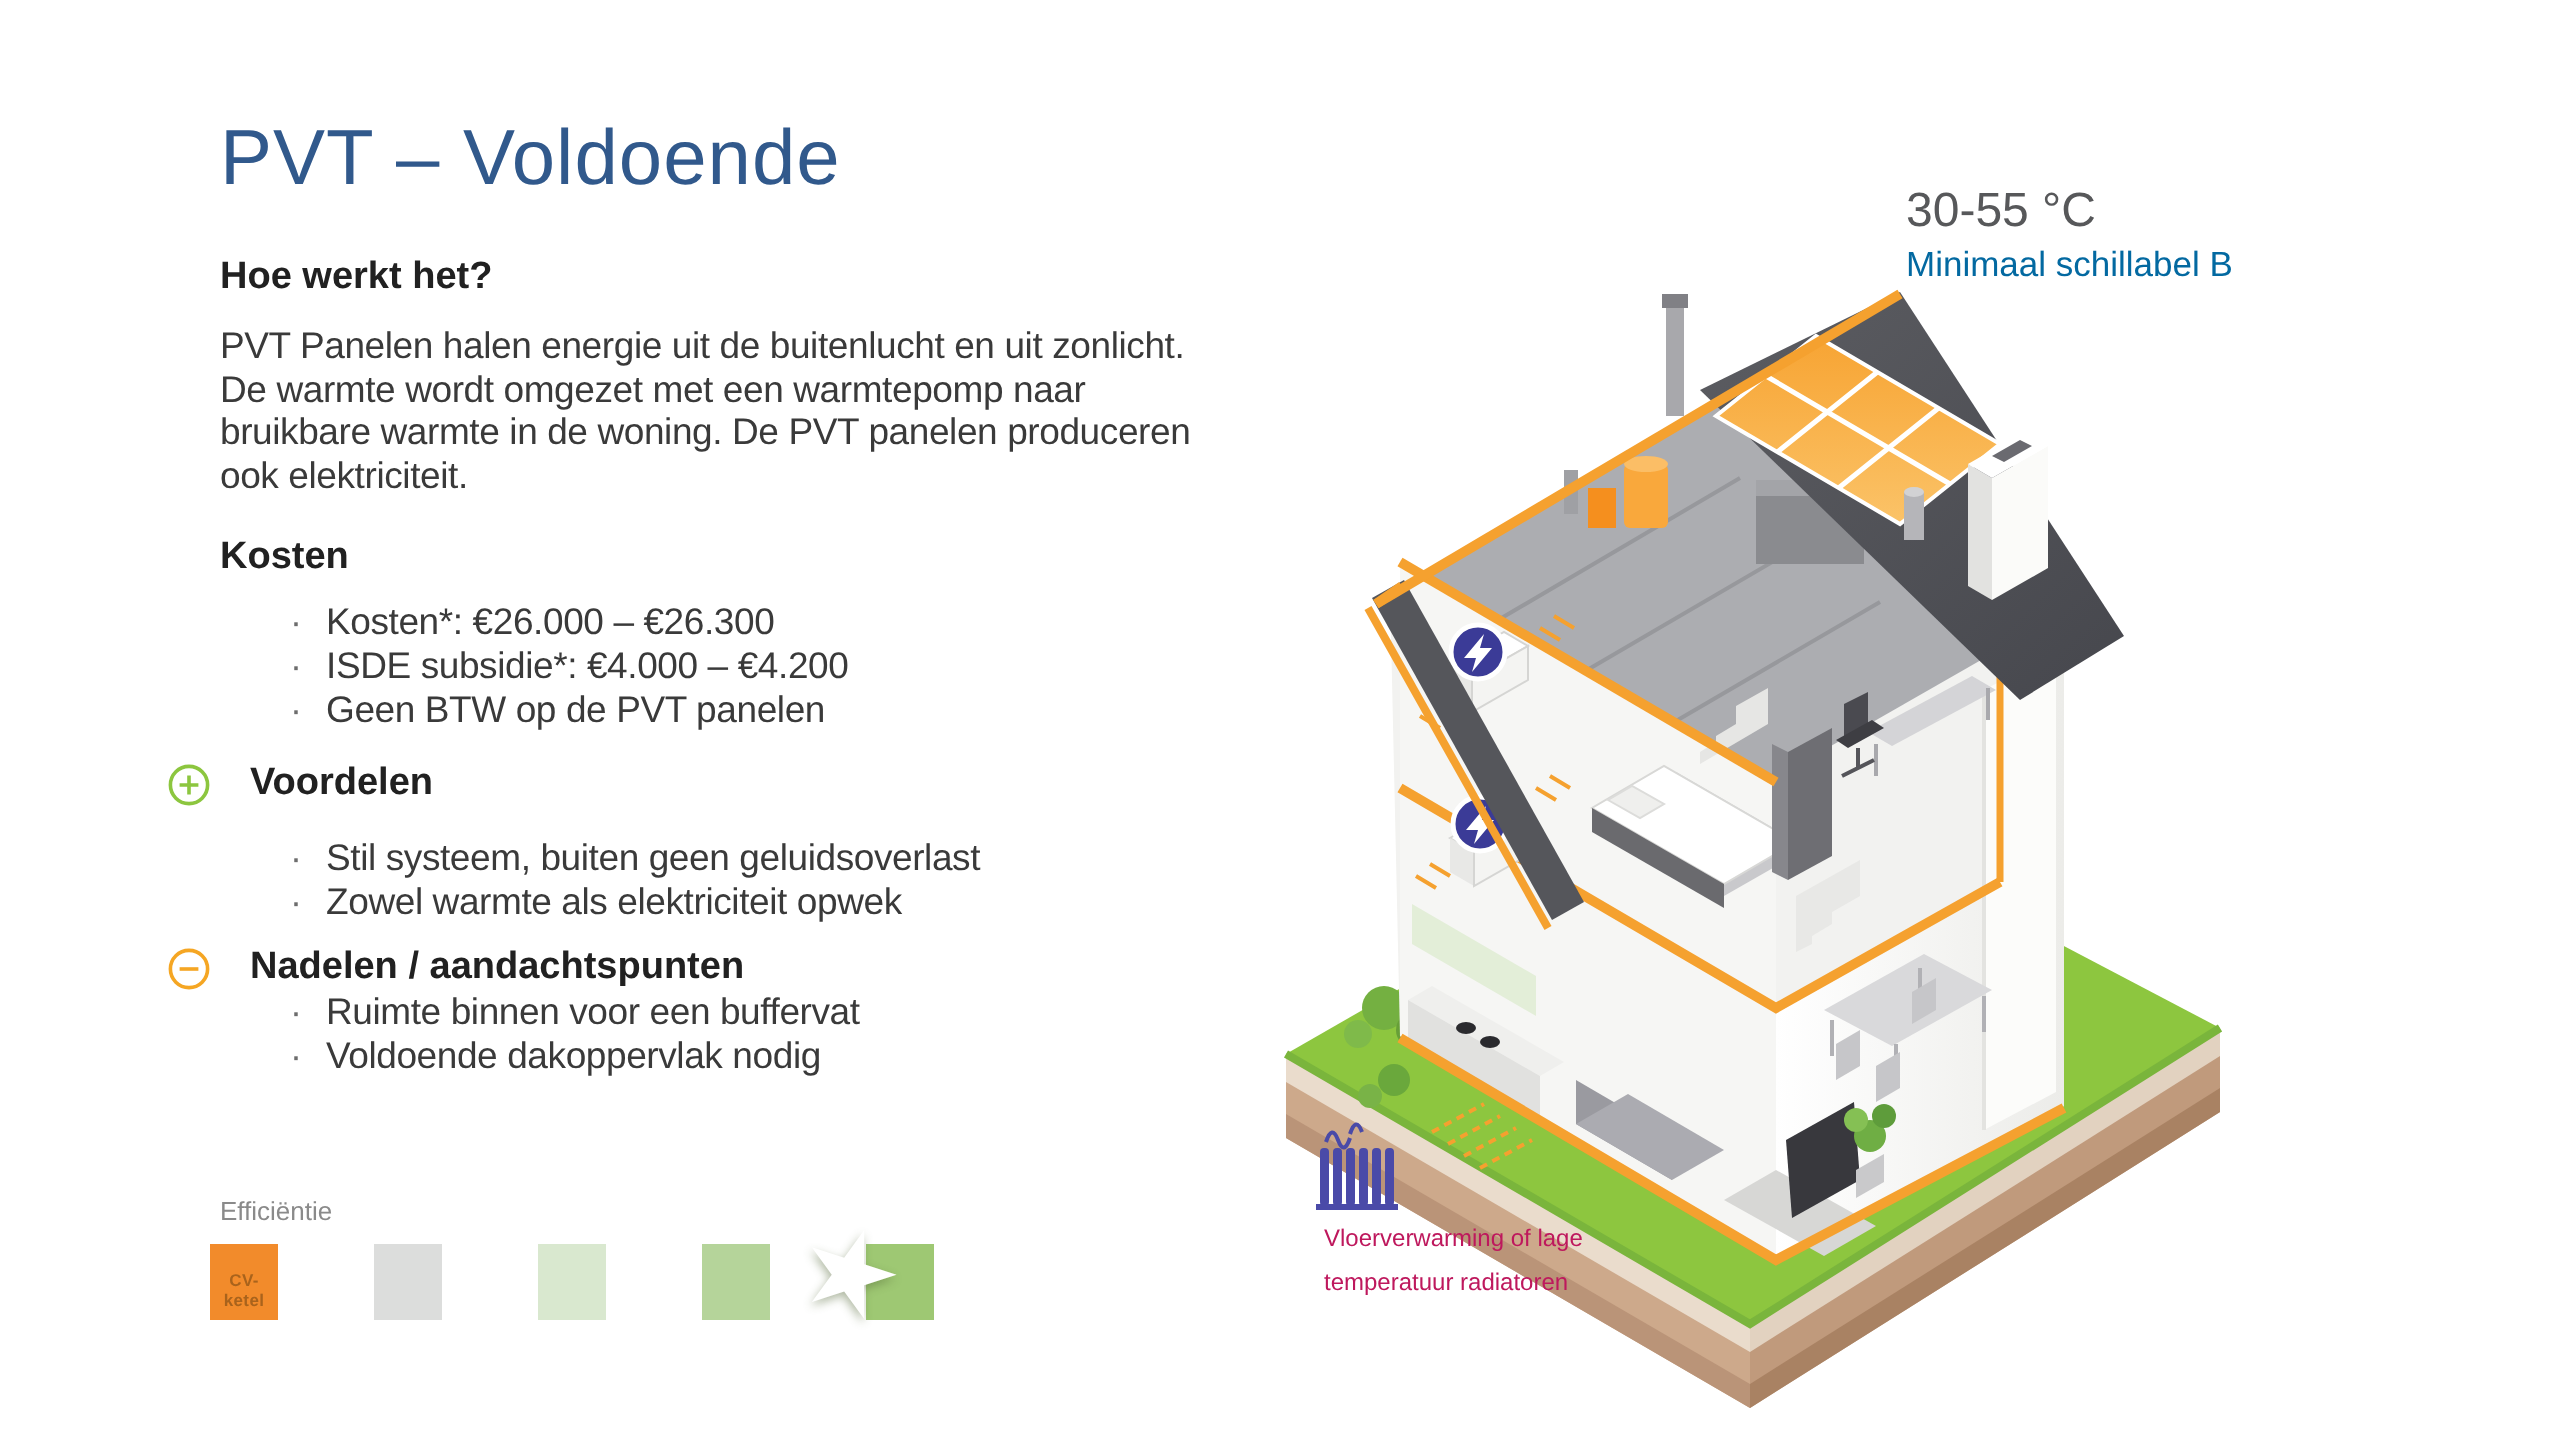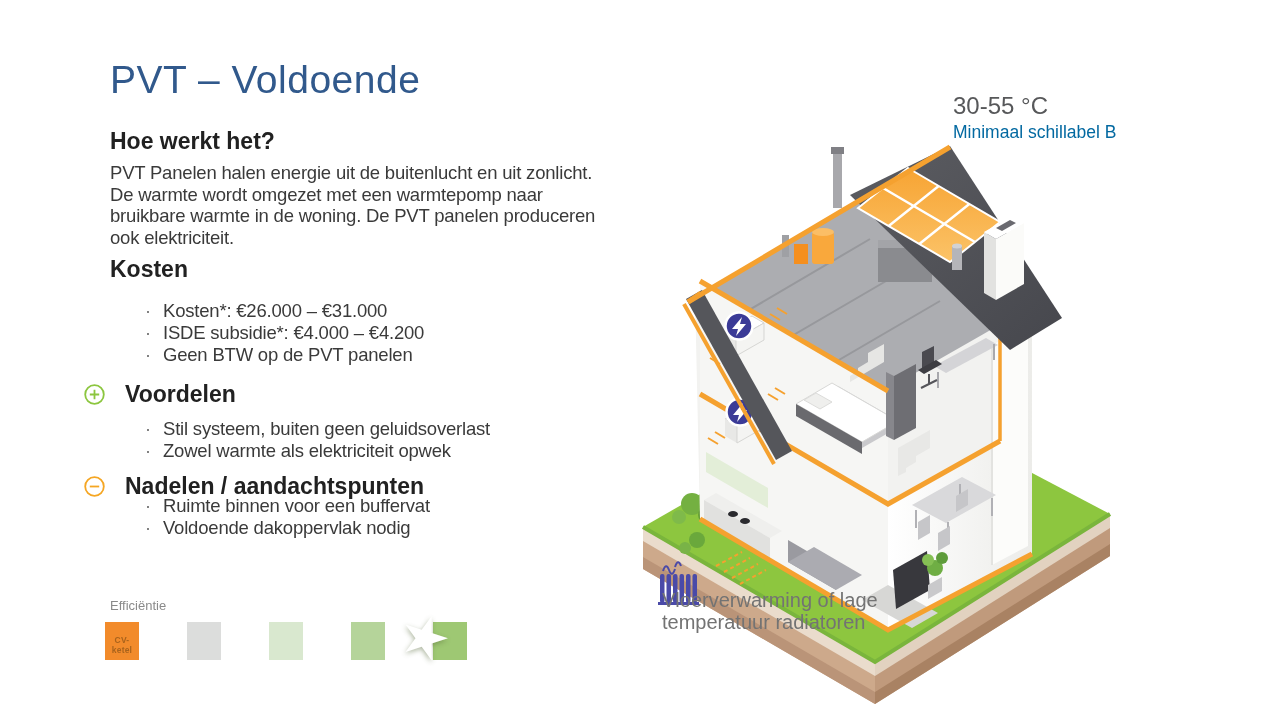--- a/index.html
+++ b/index.html
@@ -2,59 +2,59 @@
 <html><head>
 <meta charset="utf-8">
 <style>
   html,body{margin:0;padding:0;}
   body{width:1280px;height:720px;position:relative;background:#ffffff;overflow:hidden;
        font-family:"Liberation Sans", sans-serif;}
   .abs{position:absolute;}
   
   .title{left:110px;top:58px;font-size:39px;font-weight:400;color:#31598C;letter-spacing:.5px;white-space:nowrap;}
   
-  .h{font-size:23px;font-weight:700;color:#212121;white-space:nowrap;}
+  .h{font-size:19px;font-weight:700;color:#212121;white-space:nowrap;}
   .body-line{font-size:18.5px;color:#3A3A3A;line-height:21.5px;white-space:nowrap;letter-spacing:-.2px;}
   .bullets{left:145px;}
   .bullet-row{display:flex;align-items:flex-start;height:22px;}
   .dot{width:18px;color:#6d6d6d;font-size:18px;line-height:22px;}
   .btxt{font-size:18.5px;color:#3A3A3A;line-height:22px;white-space:nowrap;letter-spacing:-.2px;}
   .sec-row{display:flex;align-items:center;gap:20px;}
   .sec-icon{width:21px;height:21px;flex:0 0 21px;}
   
   .temp{left:953px;top:92px;font-size:24px;color:#57585A;white-space:nowrap;}
   .temp-sub{left:953px;top:122px;font-size:17.5px;color:#0369a1;white-space:nowrap;}
   
   .eff-label{left:110px;top:598px;font-size:13px;color:#8A8A8A;}
   .bar{left:105px;top:622px;width:362px;height:38px;display:flex;gap:48px;}
   .seg{height:38px;width:72.4px;position:relative;}
   .seg-label{position:absolute;left:0;right:0;top:13px;text-align:center;font-size:8.5px;font-weight:700;color:#A9631C;letter-spacing:.2px;}
   .star{position:absolute;left:294px;top:-14px;font-size:58px;color:#ffffff;transform:rotate(18deg);
         text-shadow:0 2px 5px rgba(80,100,50,.45);line-height:1;}
   
-  .rad-cap{left:662px;top:590px;font-size:20px;color:#737373;line-height:21.5px;}
+  .rad-cap{left:662px;top:609px;font-size:12px;color:#be185d;line-height:21.5px;}
 </style>
 </head>
 <body>
 
 <div class="abs title">PVT – Voldoende</div>
 
 <div class="abs h" style="left:110px;top:128px;">Hoe werkt het?</div>
 <div class="abs" style="left:110px;top:162px;">
   <div class="body-line">PVT Panelen halen energie uit de buitenlucht en uit zonlicht.</div>
   <div class="body-line">De warmte wordt omgezet met een warmtepomp naar</div>
   <div class="body-line">bruikbare warmte in de woning. De PVT panelen produceren</div>
   <div class="body-line">ook elektriciteit.</div>
 </div>
 
-<div class="abs h" style="left:110px;top:256px;">Kosten</div>
+<div class="abs h" style="left:110px;top:268px;">Kosten</div>
 <div class="abs bullets" style="top:300px;">
   <div class="bullet-row">
       <span class="dot">·</span>
-      <span class="btxt">Kosten*: €26.000 – €31.000</span>
+      <span class="btxt">Kosten*: €26.000 – €26.300</span>
     </div>
   <div class="bullet-row">
       <span class="dot">·</span>
       <span class="btxt">ISDE subsidie*: €4.000 – €4.200</span>
     </div>
   <div class="bullet-row">
       <span class="dot">·</span>
       <span class="btxt">Geen BTW op de PVT panelen</span>
     </div>
 </div>

